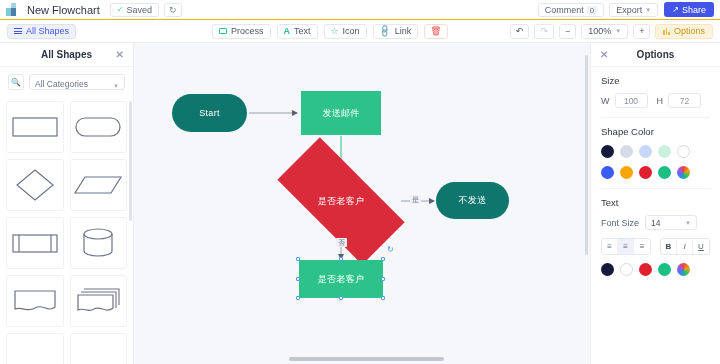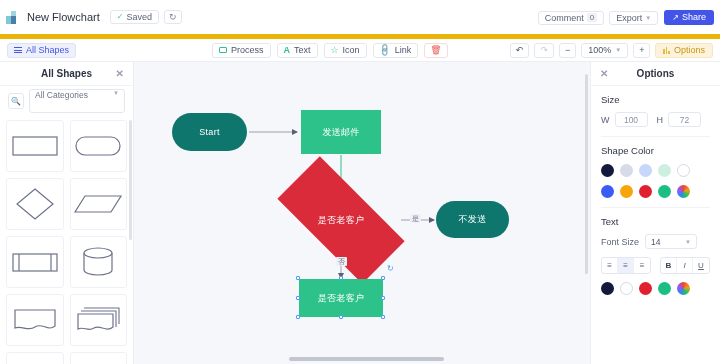--- a/index.html
+++ b/index.html
@@ -10,22 +10,22 @@
     color: #3d4257;
     background: #ffffff;
     -webkit-font-smoothing: antialiased;
   }
   .app { width: 720px; height: 364px; display: flex; flex-direction: column; position: relative; }
 
   
   .header {
     height: 20px; flex: 0 0 20px;
     display: flex; align-items: center;
-    border-bottom: 5px solid #eab308;
-    background: #fff; padding: 17px 6px;
+    border-bottom: 1px solid #eab308;
+    background: #fff; padding: 9px 6px;
   }
   .logo { width: 13px; height: 13px; position: relative; margin-right: 8px; flex: 0 0 13px; }
   .logo i { position: absolute; display: block; }
   .logo .b1 { left: 0; top: 5px; width: 5px; height: 8px; background: #7fc8d6; }
   .logo .b2 { left: 5px; top: 0px; width: 5px; height: 13px; background: #4a7fa8; }
   .logo .b3 { left: 5px; top: 0px; width: 5px; height: 5px; background: #9fd4e0; }
   .doc-title { font-size: 11px; color: #2f3445; margin-right: 10px; white-space: nowrap; }
   .chip {
     height: 14px; border: 1px solid #e3e6ee; border-radius: 3px; background: #fff;
     display: inline-flex; align-items: center; gap: 3px; padding: 0 6px;
@@ -96,22 +96,22 @@
     border-bottom: 1px solid #f0f2f6;
   }
   .sp-close { position: absolute; right: 9px; color: #9aa0b4; font-size: 10px; line-height:1; }
   .sp-search { height: 30px; display: flex; align-items: center; gap: 5px; padding: 0 8px; }
   .search-ico {
     width: 16px; height: 16px; border: 1px solid #e4e7ef; border-radius: 3px;
     display: flex; align-items: center; justify-content: center; color: #8b90a3; font-size: 8px;
     flex: 0 0 16px;
   }
   .cat-select {
-    flex: 1; height: 24px; border: 1px solid #e4e7ef; border-radius: 3px;
-    display: flex; align-items: flex-start; padding: 0 5px; font-size: 8.5px; color: #6b7287;
+    flex: 1; height: 16px; border: 1px solid #e4e7ef; border-radius: 3px;
+    display: flex; align-items: flex-end; padding: 0 5px; font-size: 8.5px; color: #6b7287;
   }
   .cat-select .caret { margin-left: auto; }
   .shape-grid {
     flex: 1; overflow: hidden; padding: 4px 6px 0 6px;
     display: grid; grid-template-columns: 1fr 1fr; gap: 6px; align-content: start;
   }
   .shape-cell {
     height: 52px; border: 1px solid #eef0f5; border-radius: 3px; background: #fff;
     display: flex; align-items: center; justify-content: center;
   }

